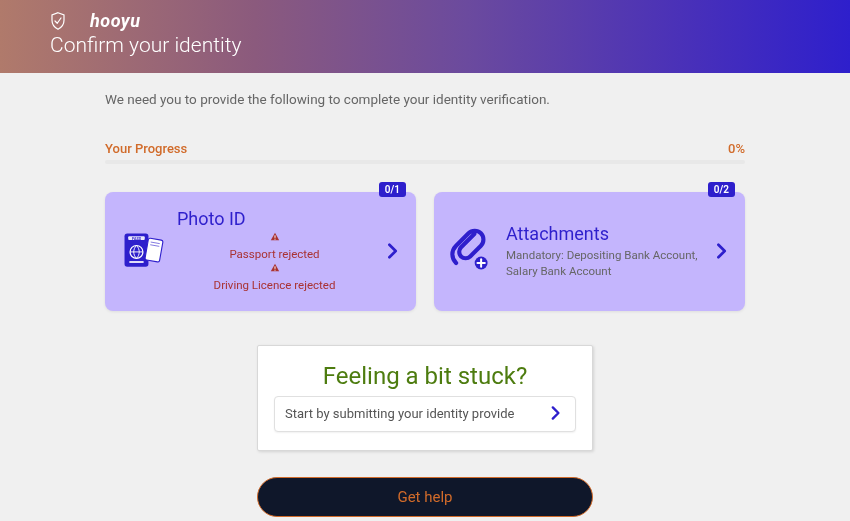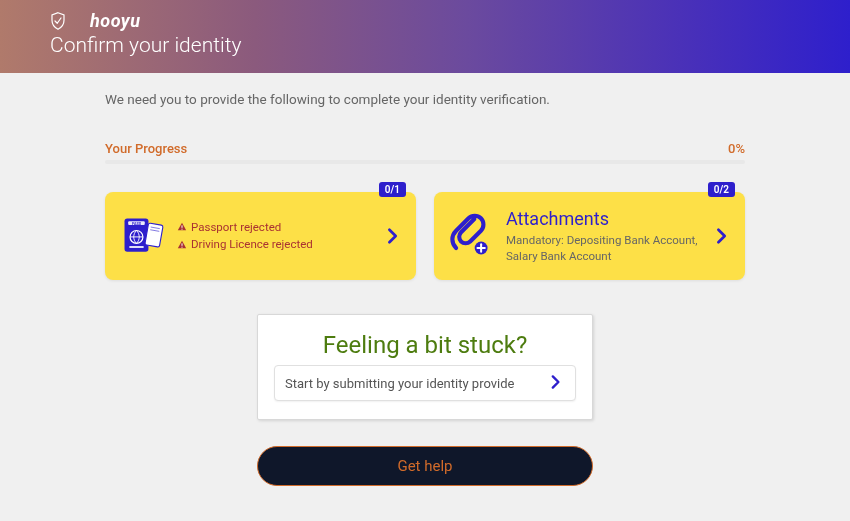--- a/index.html
+++ b/index.html
@@ -63,21 +63,21 @@
       background: #e8e8e8;
       border-radius: 2px;
       margin-bottom: 28px;
     }
     .cards-row {
       display: flex;
       gap: 18px;
     }
     .card {
       flex: 1;
-      background: #fde047;
+      background: #c4b5fd;
       border-radius: 8px;
       box-shadow: 0 1px 3px rgba(0,0,0,0.08);
       padding: 16px 14px 16px 14px;
       position: relative;
       display: flex;
       align-items: center;
       gap: 12px;
       cursor: pointer;
     }
     .card-badge {
@@ -108,20 +108,21 @@
       font-weight: 400;
       margin-bottom: 3px;
     }
     .card-error {
       font-size: 11.5px;
       color: #a93232;
       display: flex;
       align-items: center;
       gap: 4px;
       line-height: 1.5;
+      flex-direction: column;
     }
     .card-desc {
       font-size: 11.5px;
       color: #666;
       line-height: 1.4;
     }
     .chevron {
       width: 18px;
       height: 18px;
       flex-shrink: 0;
@@ -217,20 +218,21 @@
           <circle cx="19" cy="26" r="7" fill="none" stroke="#fff" stroke-width="1.3"></circle>
           <line x1="12" y1="26" x2="26" y2="26" stroke="#fff" stroke-width="1"></line>
           <path d="M19 19 C15 23 15 29 19 33 C23 29 23 23 19 19" fill="none" stroke="#fff" stroke-width="1"></path>
           <rect x="11" y="36" width="16" height="2" rx="1" fill="#fff" opacity="0.85"></rect>
           <rect x="30" y="12" width="16" height="24" rx="2" fill="#fff" stroke="#2e1fcc" stroke-width="1.2" transform="rotate(10 38 24)"></rect>
           <line x1="33" y1="16" x2="43" y2="16" stroke="#2e1fcc" stroke-width="0.6" transform="rotate(10 38 24)"></line>
           <line x1="33" y1="19" x2="43" y2="19" stroke="#2e1fcc" stroke-width="0.6" transform="rotate(10 38 24)"></line>
         </svg>
       </div>
       <div class="card-body">
+        <div class="card-title">Photo ID</div>
         <div class="card-error">
           <span class="alert-tri">
             <svg viewBox="0 0 12 12" width="10" height="10">
                 <path d="M6 1 L11 10 L1 10 Z" fill="#a93232"></path>
                 <rect x="5.4" y="4" width="1.2" height="3" fill="#fff"></rect>
                 <rect x="5.4" y="8" width="1.2" height="1.2" fill="#fff"></rect>
               </svg>
           </span>
           <span>Passport rejected</span>
         </div>

